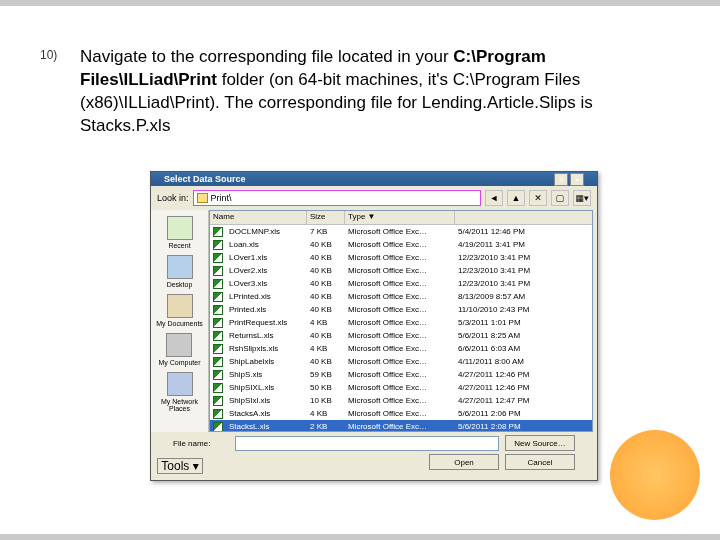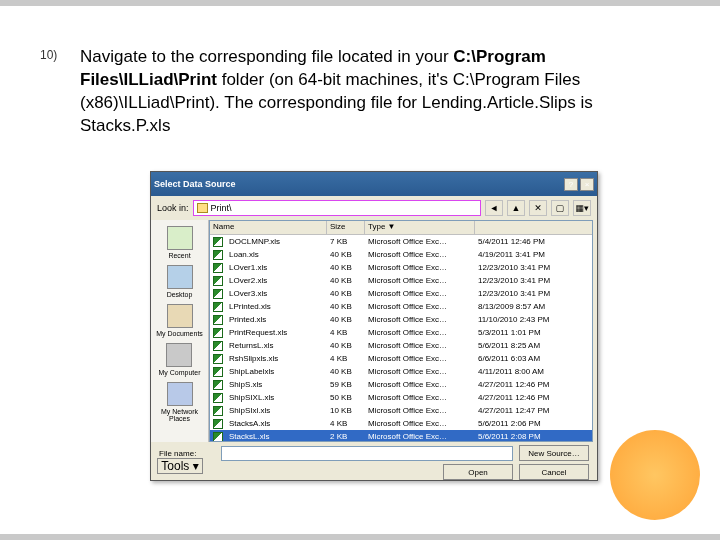--- a/index.html
+++ b/index.html
@@ -1,20 +1,20 @@
 <!DOCTYPE html>
 <html><head>
 <meta charset="utf-8">
 <style>
   *{box-sizing:border-box;margin:0;padding:0}
   body{width:720px;height:540px;font-family:Arial,sans-serif;background:#fff;border-top:6px solid #c9c9c9;position:relative;overflow:hidden}
   .step-num{position:absolute;top:42px;left:40px;font-size:12px;color:#333}
   .step-text{position:absolute;top:40px;left:80px;width:550px;font-size:17px;line-height:1.35}
   .dialog{position:absolute;top:165px;left:150px;width:448px;height:310px;background:#ece9d8;border:1px solid #555;box-shadow:2px 2px 4px rgba(0,0,0,.3);font-size:9px}
-  .titlebar{height:24px;background:linear-gradient(#3a6ea5,#2a5a90);color:#fff;display:flex;align-items:center;justify-content:space-between;padding:0 3px}
+  .titlebar{height:14px;background:linear-gradient(#3a6ea5,#2a5a90);color:#fff;display:flex;align-items:center;justify-content:space-between;padding:0 13px}
   .titlebar-text{font-weight:bold;font-size:9px}
   .controls{display:flex;gap:2px}
   .ctl{width:14px;height:13px;background:#ece9d8;border:1px solid #888;font-size:8px;text-align:center;line-height:11px;cursor:pointer}
   .toprow{display:flex;align-items:center;padding:4px 6px;gap:4px}
   .toprow label{font-size:9px}
   .lookin{flex:1;height:16px;background:#fff;border:1px solid #d946ef;padding:1px 3px;display:flex;align-items:center;gap:3px}
   .fico{width:11px;height:10px;background:#ffe084;border:1px solid #aa8a20}
   .tb{width:18px;height:16px;border:1px solid #c0c0c0;background:#ece9d8;display:flex;align-items:center;justify-content:center}
   .body{display:flex;height:222px}
   .places{width:58px;background:#f4f3ee;border-right:1px solid #c0c0c0;display:flex;flex-direction:column;align-items:center;padding-top:6px;gap:6px}
@@ -22,27 +22,27 @@
   .pic{width:26px;height:24px;border:1px solid #888;background:#dde5f0}
   .pic.r{background:#d9eec9}
   .pic.d{background:#b5d0e8}
   .pic.m{background:#e8d9b5}
   .pic.c{background:#c9c9c9}
   .pic.n{background:#b8c9e8}
   .plabel{font-size:7px;text-align:center;line-height:1}
   .list{flex:1;background:#fff;border:1px solid #7f9db9;margin:0 4px 0 0;overflow:hidden}
   .lh{display:flex;background:#ece9d8;border-bottom:1px solid #c0c0c0;height:14px}
   .lh>div{border-right:1px solid #c0c0c0;padding:1px 3px;font-size:8px}
-  .c-n{width:117px}.c-s{width:38px;text-align:left}.c-t{width:110px}.c-d{flex:1}
+  .c-n{width:97px}.c-s{width:38px;text-align:left}.c-t{width:110px}.c-d{flex:1}
   .row{display:flex;height:13px;align-items:center;font-size:8px}
   .row>div{padding:0 3px;white-space:nowrap;overflow:hidden}
   .row .c-n{display:flex;align-items:center;gap:6px}
   .xico{width:10px;height:10px;background:linear-gradient(135deg,#2a8a2a 50%,#fff 50%);border:1px solid #1a6a1a;flex-shrink:0}
   .row.sel{background:#316ac5;color:#fff}
-  .bottom{padding:3px 8px}
+  .bottom{padding:3px 22px}
   .brow{display:flex;align-items:center;gap:6px;margin-bottom:3px}
   .brow label{width:56px;font-size:8px}
   .field{flex:1;height:15px;background:#fff;border:1px solid #7f9db9;font-size:8px;padding:1px 3px}
   .bbtn{width:70px;height:16px;background:#ece9d8;border:1px solid #888;font-size:8px;cursor:pointer}
   .tools{position:absolute;left:6px;bottom:6px;width:46px;height:16px;background:#ece9d8;border:1px solid #888;font-size:12px}
   .circle{position:absolute;right:20px;bottom:20px;width:90px;height:90px;border-radius:50%;background:radial-gradient(#ffc050,#ff9a20);opacity:.9}
   .botbar{position:absolute;bottom:0;left:0;right:0;height:6px;background:#c9c9c9}
 </style>
 </head>
 <body>

